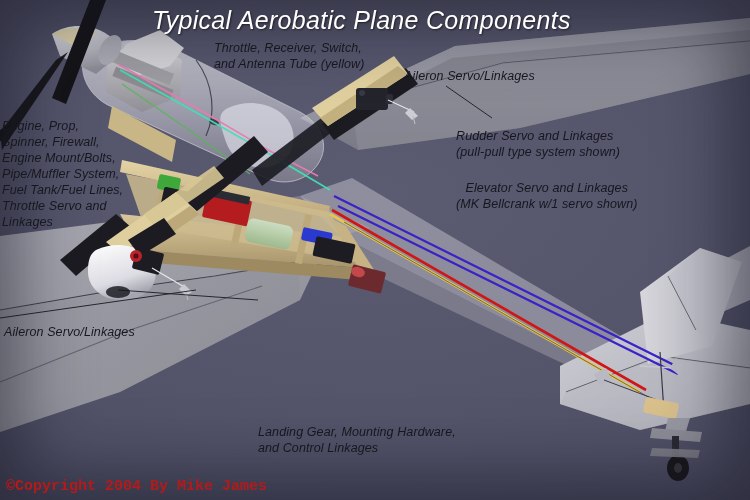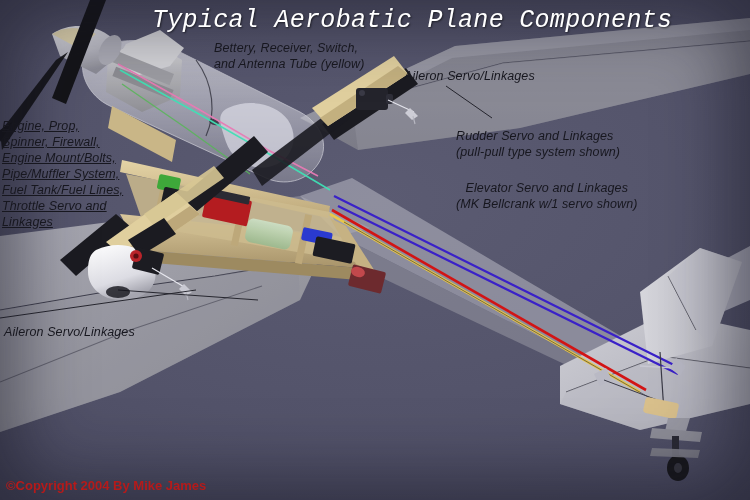--- a/index.html
+++ b/index.html
@@ -20,23 +20,23 @@
   
   .shape{position:absolute;left:0;top:0;width:750px;height:500px;}
   .shape svg{display:block;}
 
   
   .lbl{position:absolute;font-style:italic;color:#17171f;line-height:1.28;
        white-space:pre;letter-spacing:.1px;}
   .lbl.sm{font-size:12.5px;}
   .title{position:absolute;font-style:italic;font-weight:400;color:#ffffff;
          font-size:25px;letter-spacing:.3px;white-space:nowrap;
-         text-shadow:1px 1px 2px rgba(0,0,0,.55);font-family:Liberation Mono, monospace;}
-  .copy{position:absolute;font-style:normal;color:#b51a1a;font-size:13px;
-        font-weight:bold;white-space:nowrap;}
+         text-shadow:1px 1px 2px rgba(0,0,0,.55);}
+  .copy{position:absolute;font-style:normal;color:#b51a1a;font-size:15px;
+        font-weight:bold;white-space:nowrap;font-family:Liberation Mono, monospace;}
 </style>
 </head>
 <body>
 
 <div id="stage">
 
   <div class="bg-base"></div>
 
   <div class="shape">
   <svg width="750" height="500" viewBox="0 0 750 500" xmlns="http://www.w3.org/2000/svg">
@@ -280,38 +280,40 @@
       <polyline points="0,318 196,290"></polyline>
       <polyline points="258,300 118,290"></polyline>
     </g>
   </svg>
   </div>
 
   <div class="bg-vig"></div>
 
   <div class="title" style="left:152px;top:6px;">Typical Aerobatic Plane Components</div>
 
-  <div class="lbl sm" style="left:214px;top:40px;">Bettery, Receiver, Switch,
+  <div class="lbl sm" style="left:214px;top:40px;">Throttle, Receiver, Switch,
 and Antenna Tube (yellow)</div>
 
   <div class="lbl sm" style="left:404px;top:68px;">Aileron Servo/Linkages</div>
 
   <div class="lbl sm" style="left:456px;top:128px;">Rudder Servo and Linkages
 (pull-pull type system shown)</div>
 
   <div class="lbl sm" style="left:456px;top:180px;text-align:center;">Elevator Servo and Linkages
 (MK Bellcrank w/1 servo shown)</div>
 
-  <div class="lbl sm" style="left:2px;top:118px;text-decoration:underline;">Engine, Prop,
+  <div class="lbl sm" style="left:2px;top:118px;">Engine, Prop,
 Spinner, Firewall,
 Engine Mount/Bolts,
 Pipe/Muffler System,
 Fuel Tank/Fuel Lines,
 Throttle Servo and
 Linkages</div>
 
 
   <div class="lbl sm" style="left:4px;top:324px;">Aileron Servo/Linkages</div>
 
+  <div class="lbl sm" style="left:258px;top:424px;">Landing Gear, Mounting Hardware,
+and Control Linkages</div>
 
   <div class="copy" style="left:6px;top:478px;">©Copyright 2004 By Mike James</div>
 
 </div>
 
 </body></html>

